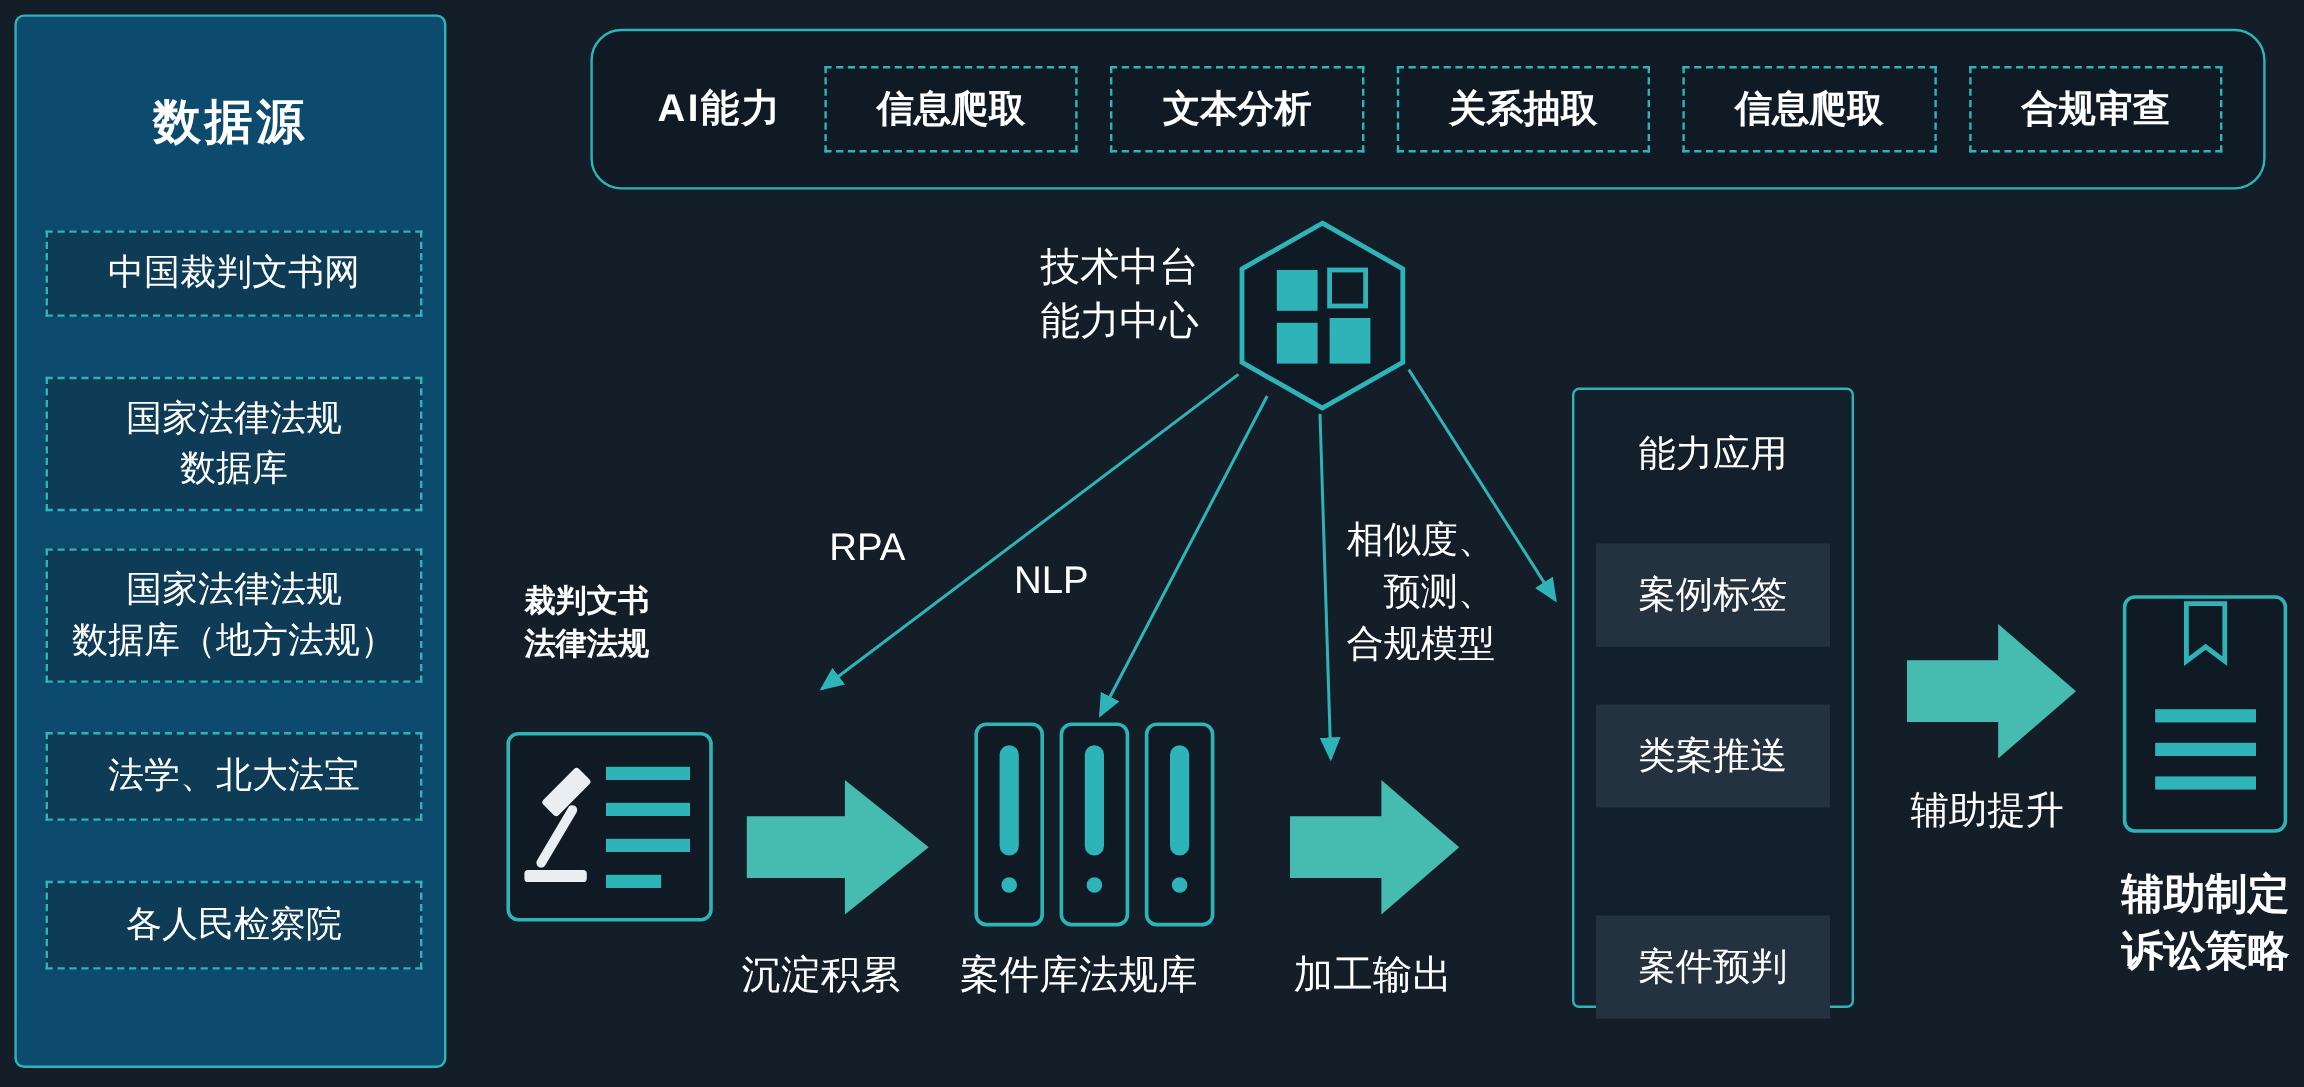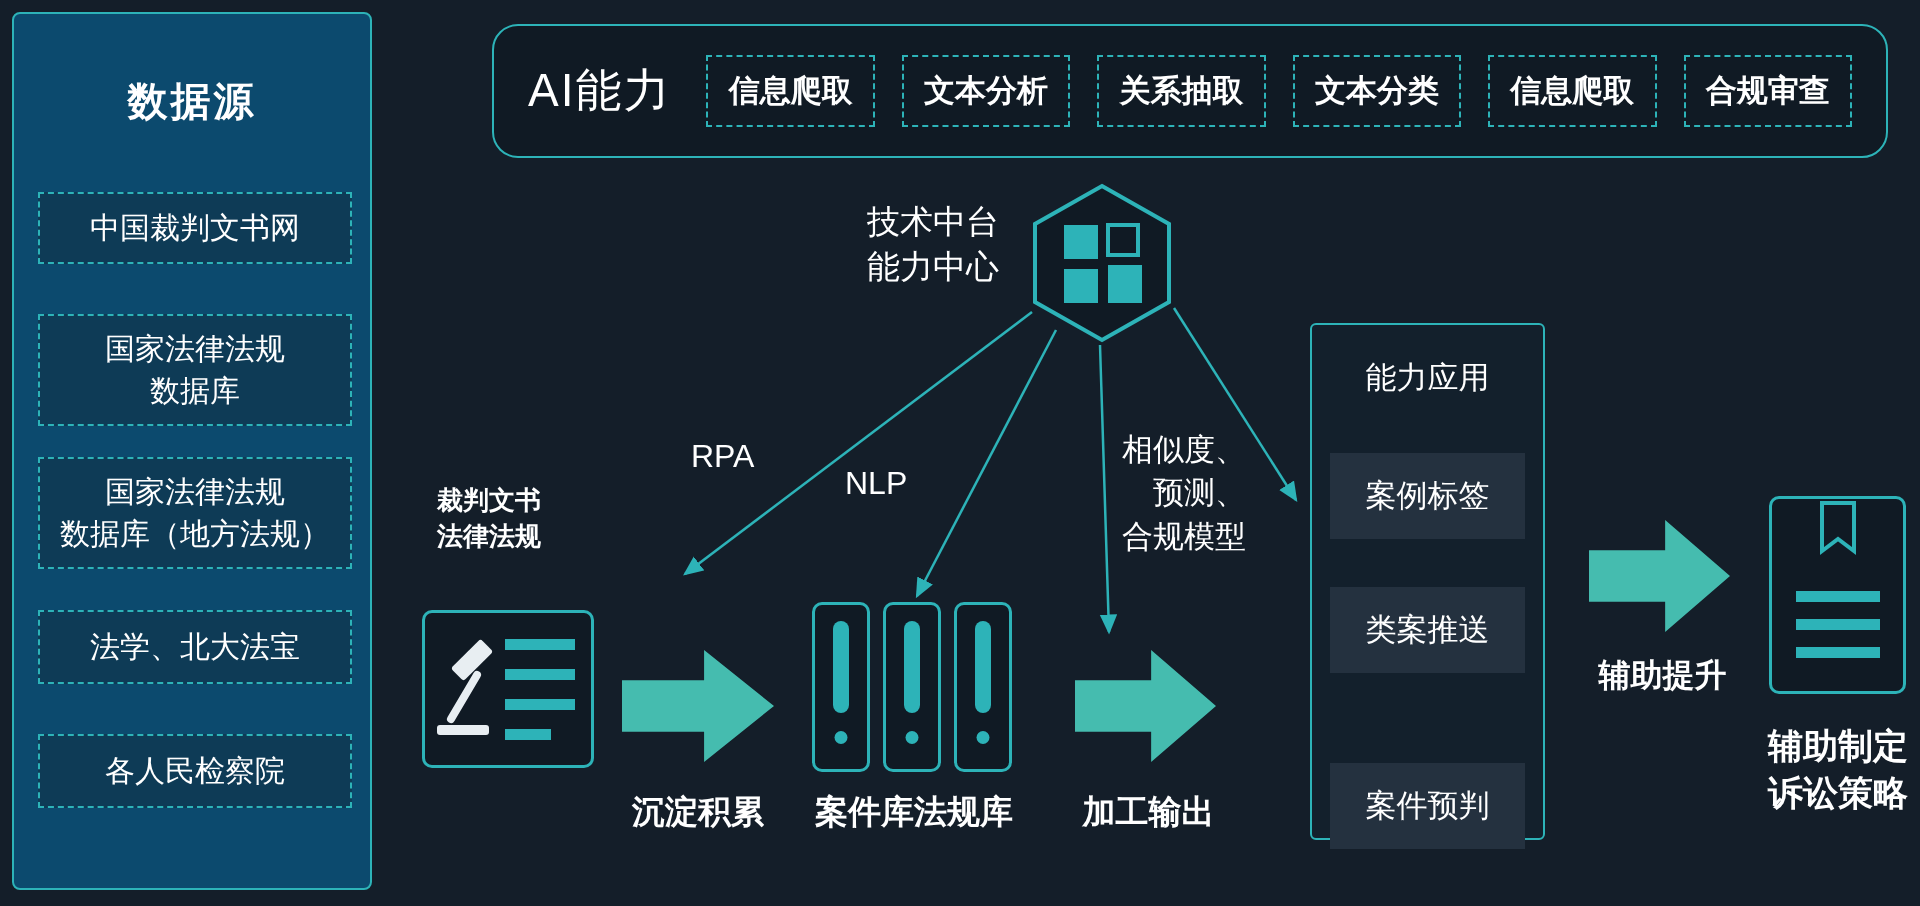--- a/index.html
+++ b/index.html
@@ -38,21 +38,21 @@
   .ds-i5 { top:720px; height:74px; }
 
   
   .top-panel {
     left:492px; top:24px; width:1396px; height:134px;
     border:2px solid #2db3b8; border-radius:26px;
     background:#101a24;
     display:flex; align-items:center;
     padding:0 34px; gap:27px;
   }
-  .ai-title { font-size:46px; font-weight:normal; letter-spacing:2px; margin-right:8px; white-space:nowrap; }
+  .ai-title { font-size:32px; font-weight:bold; letter-spacing:2px; margin-right:8px; white-space:nowrap;margin-left:20px; }
   .ai-cap {
     border:2px dashed #2db3b8;
     font-size:31px; font-weight:bold;
     padding:13px 0; text-align:center; flex:1; white-space:nowrap;
   }
 
   
   .platform-label {
     left:843px; top:200px; width:180px;
     text-align:center; font-size:33px; line-height:1.35; font-weight:500;
@@ -91,21 +91,21 @@
   }
 
   .block-arrow {
     background:#45bcaf;
     clip-path: polygon(0 27%, 54% 27%, 54% 0, 100% 50%, 54% 100%, 54% 73%, 0 73%);
   }
   .arrow-1 { left:622px; top:650px; width:152px; height:112px; }
   .arrow-2 { left:1075px; top:650px; width:141px; height:112px; }
   .arrow-3 { left:1589px; top:520px; width:141px; height:112px; }
 
-  .step-label { font-size:33px; font-weight:bold; text-align:center; }
+  .step-label { font-size:33px; font-weight:normal; text-align:left; }
   .lbl-step1 { left:618px; top:790px; width:160px; }
   .lbl-step2 { left:800px; top:790px; width:228px; }
   .lbl-step3 { left:1078px; top:790px; width:141px; }
   .lbl-step4 { left:1592px; top:654px; width:141px; font-size:32px; }
 
   
   .cap-panel {
     left:1310px; top:323px; width:235px; height:517px;
     border:2px solid #2db3b8; border-radius:6px;
     background:#13202c;
@@ -143,21 +143,20 @@
 数据库（地方法规）</div>
   <div class="abs ds-item ds-i4 pre">法学、北大法宝</div>
   <div class="abs ds-item ds-i5 pre">各人民检察院</div>
 </div>
 
 <div class="abs top-panel">
   <div class="ai-title">AI能力</div>
   <div class="ai-cap">信息爬取</div>
   <div class="ai-cap">文本分析</div>
   <div class="ai-cap">关系抽取</div>
-  <div class="ai-cap">文本分类</div>
   <div class="ai-cap">信息爬取</div>
   <div class="ai-cap">合规审查</div>
 </div>
 
 <div class="abs platform-label pre">技术中台
 能力中心</div>
 
 <div class="abs" style="left:1022px; top:183px;">
   <svg width="160" height="160" viewBox="0 0 160 160">
     <polygon points="80,3 147,41 147,119 80,157 13,119 13,41" fill="#101a24" stroke="#2db3b8" stroke-width="4"></polygon>

